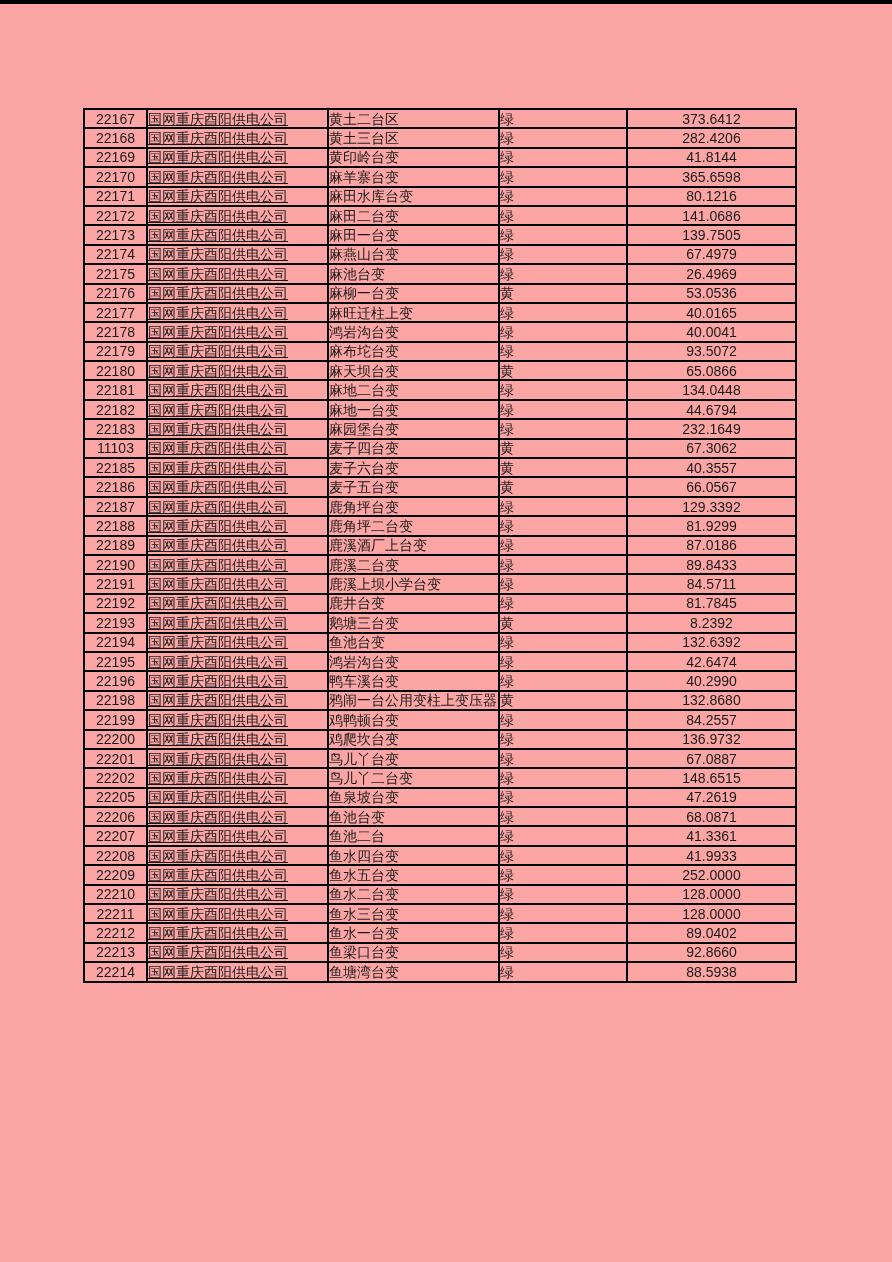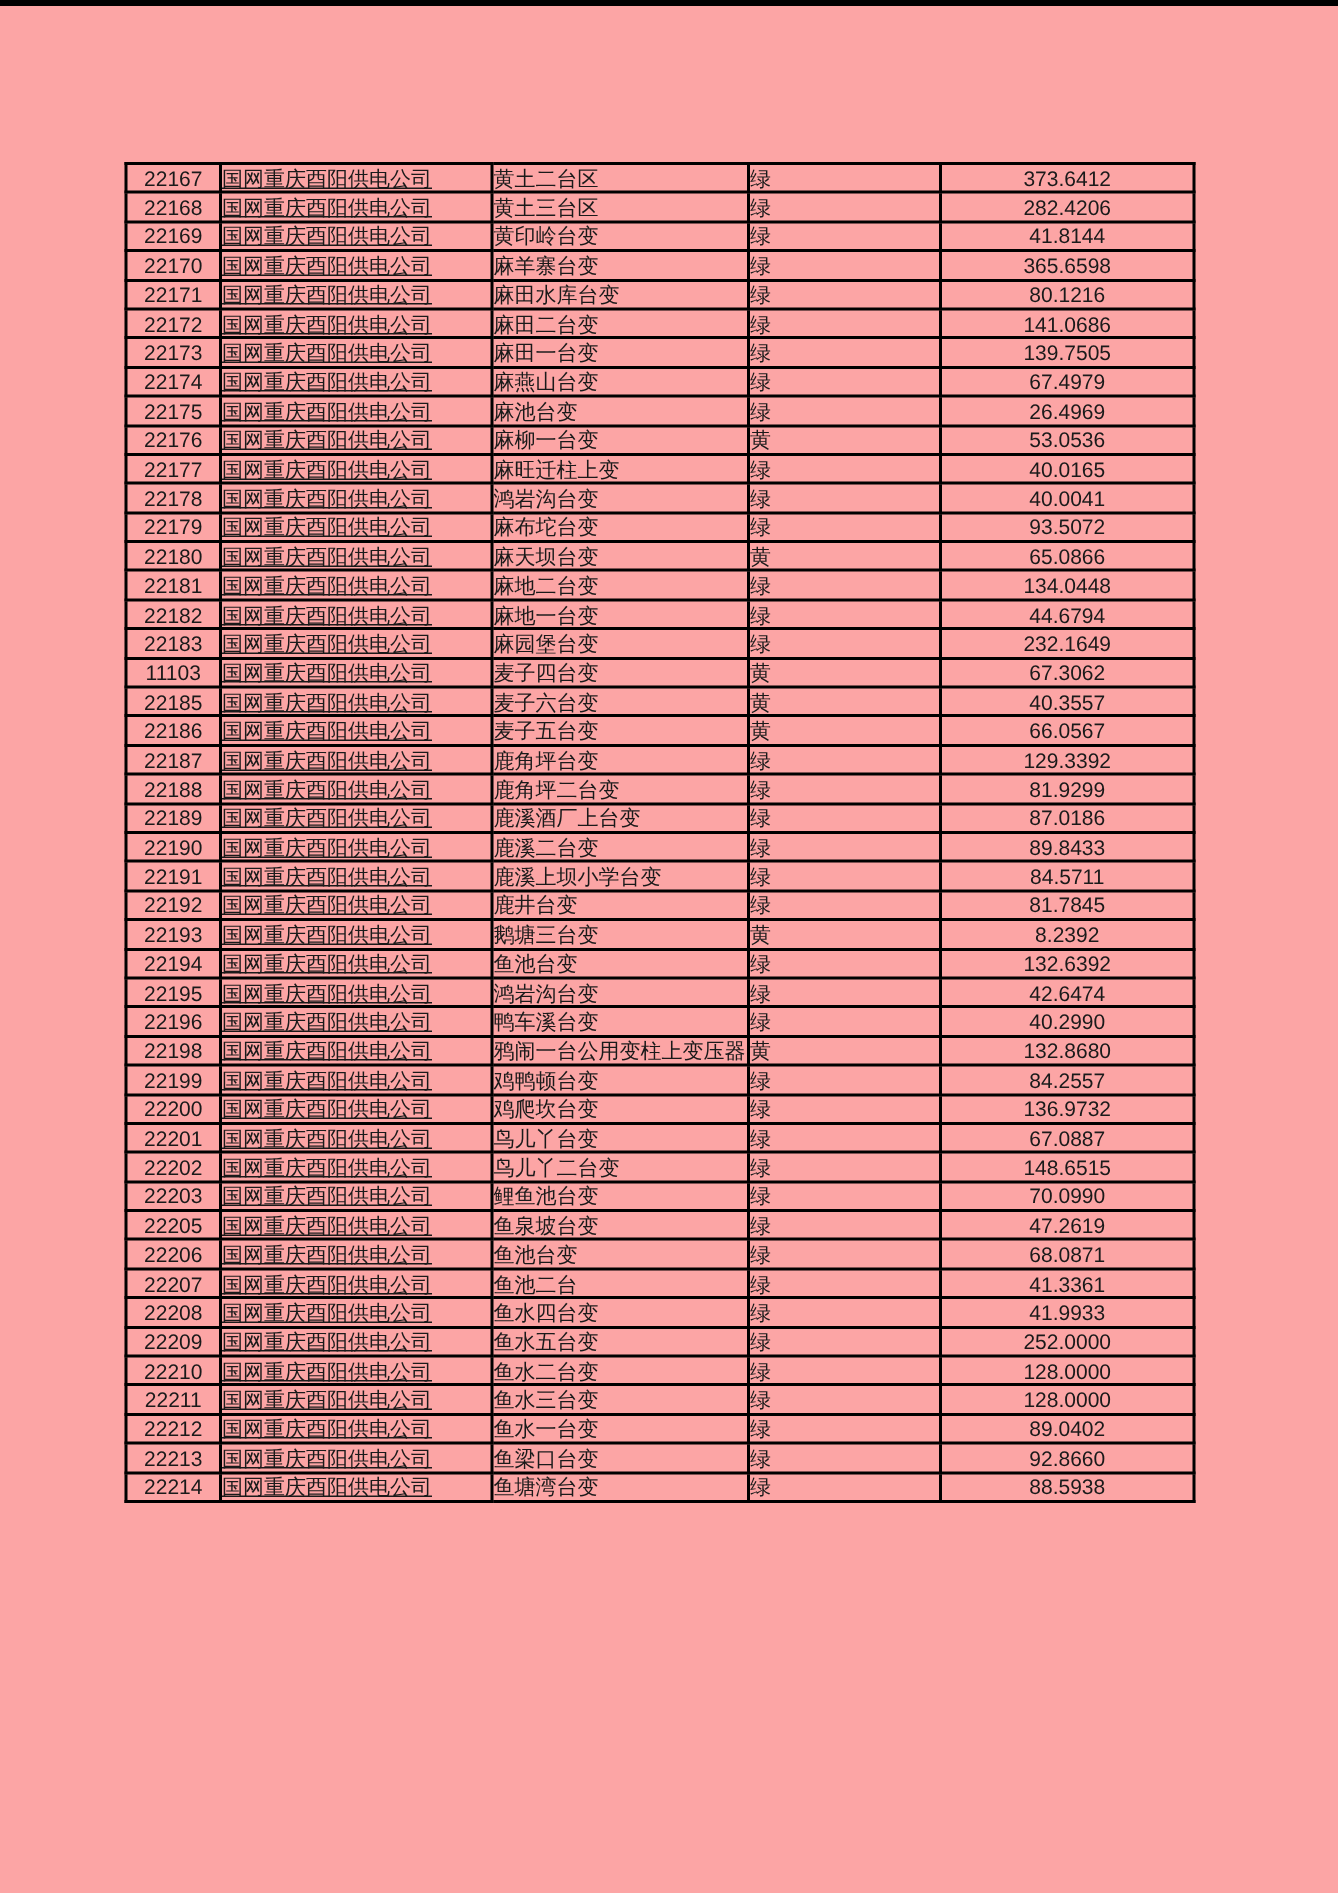--- a/index.html
+++ b/index.html
@@ -295,27 +295,20 @@
       <td class="c-val">67.0887</td>
     </tr>
         <tr>
       <td class="c-id">22202</td>
       <td class="c-comp">国网重庆酉阳供电公司</td>
       <td class="c-stat">鸟儿丫二台变</td>
       <td class="c-color">绿</td>
       <td class="c-val">148.6515</td>
     </tr>
         <tr>
-      <td class="c-id">22203</td>
-      <td class="c-comp">国网重庆酉阳供电公司</td>
-      <td class="c-stat">鲤鱼池台变</td>
-      <td class="c-color">绿</td>
-      <td class="c-val">70.0990</td>
-    </tr>
-        <tr>
       <td class="c-id">22205</td>
       <td class="c-comp">国网重庆酉阳供电公司</td>
       <td class="c-stat">鱼泉坡台变</td>
       <td class="c-color">绿</td>
       <td class="c-val">47.2619</td>
     </tr>
         <tr>
       <td class="c-id">22206</td>
       <td class="c-comp">国网重庆酉阳供电公司</td>
       <td class="c-stat">鱼池台变</td>

